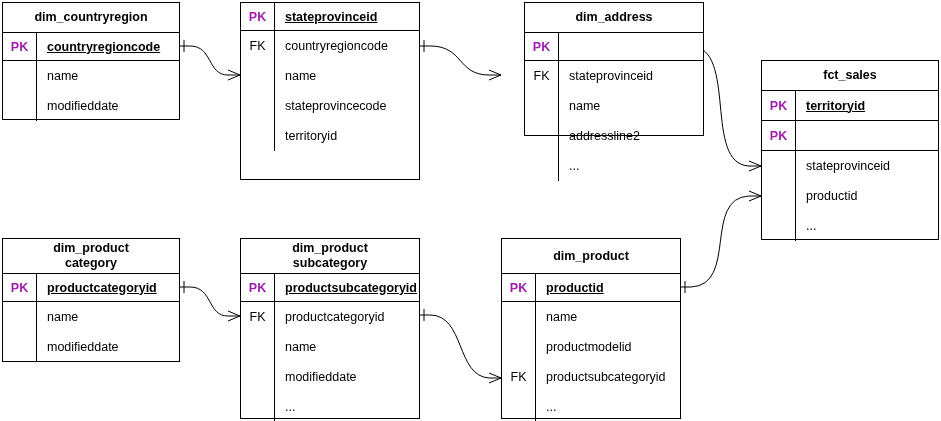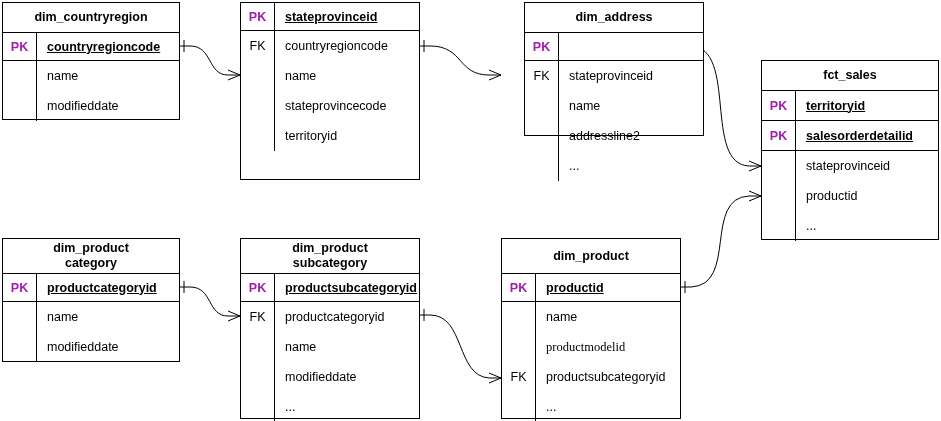--- a/index.html
+++ b/index.html
@@ -216,21 +216,20 @@
       </div>
     </div>
     <div class="entity" style="left: 761px; top: 60px; width: 178px; height: 180px;">
       <div class="entity-title" style="height: 30px;">fct_sales</div>
       <div class="row sep" style="height: 30px;">
         <div class="key-cell bold">PK</div>
         <div class="attr-cell pk">territoryid</div>
       </div>
       <div class="row sep" style="height: 30px;">
         <div class="key-cell bold">PK</div>
-        <div class="attr-cell pk">salesorderdetailid</div>
       </div>
       <div class="group">
         <div class="group-keys">
           <div class="cellline" style="height: 30px;"></div>
           <div class="cellline" style="height: 30px;"></div>
           <div class="cellline" style="height: 30px;"></div>
         </div>
         <div class="group-attrs">
           <div class="cellline" style="height: 30px;">stateprovinceid</div>
           <div class="cellline" style="height: 30px;">productid</div>
@@ -286,19 +285,19 @@
       </div>
       <div class="group">
         <div class="group-keys">
           <div class="cellline" style="height: 30px;"></div>
           <div class="cellline" style="height: 30px;"></div>
           <div class="cellline" style="height: 30px;">FK</div>
           <div class="cellline" style="height: 30px;"></div>
         </div>
         <div class="group-attrs">
           <div class="cellline" style="height: 30px;">name</div>
-          <div class="cellline" style="height: 30px; font-family: Liberation Serif, serif;">productmodelid</div>
+          <div class="cellline" style="height: 30px;">productmodelid</div>
           <div class="cellline" style="height: 30px;">productsubcategoryid</div>
           <div class="cellline" style="height: 30px;">...</div>
         </div>
       </div>
     </div>
   </div>
 
 </body></html>

